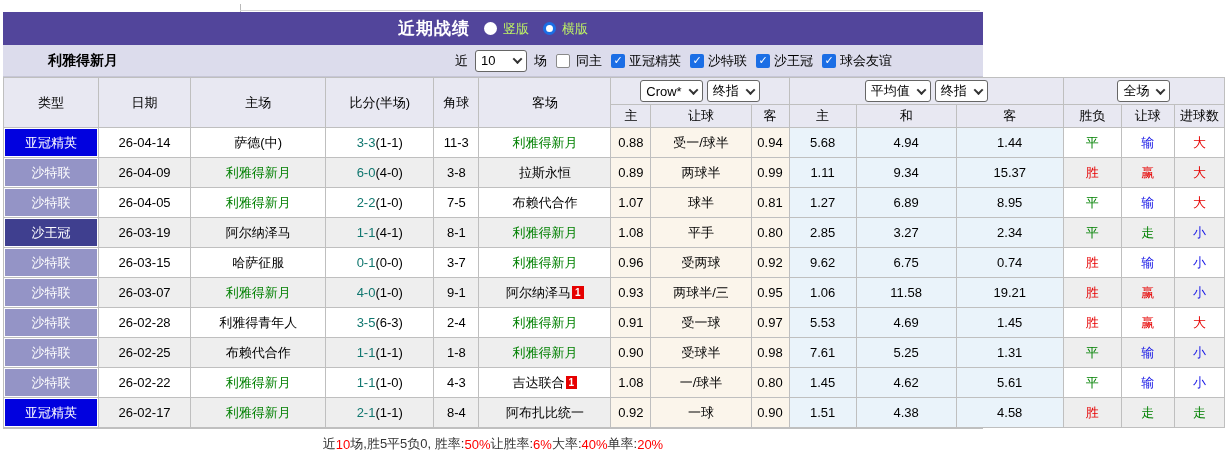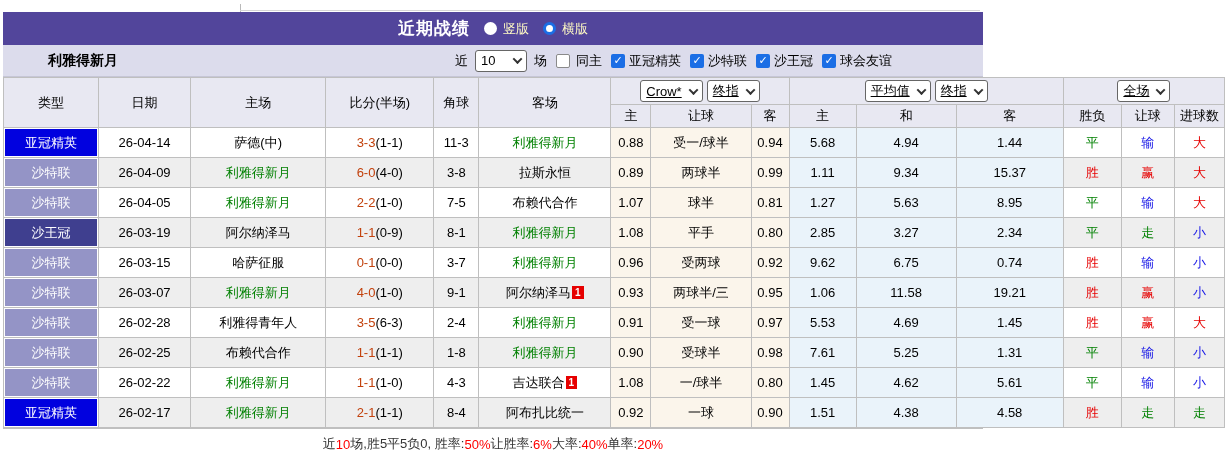--- a/index.html
+++ b/index.html
@@ -19,21 +19,21 @@
   
   .title-bar {
     height: 33px; background: #52459B; color: #fff;
     display: flex; align-items: center; justify-content: center; gap: 14px;
   }
   .title-bar .title { font-size: 17px; font-weight: bold; letter-spacing: 1px; }
   .radio-group { display: flex; align-items: center; gap: 6px; font-size: 13px; }
   .radio { width: 13px; height: 13px; border-radius: 50%; display: inline-block; }
   .radio-unsel { background: #fff; }
   .radio-sel { background: #fff; border: 3px solid #1B6EE5; position: relative; }
-  .radio-label { color: #fef9c3; }
+  .radio-label { color: #bef264; }
 
   
   .filter-bar {
     height: 32px; background: #DCDCEC; display: flex; align-items: center; position: relative;
     font-size: 13px; color: #000; border-bottom: 1px solid #c6c6d6;
   }
   .team-name { margin-left: 45px; font-size: 14px; font-weight: bold; }
   .filter-controls { position: absolute; left: 452px; display: flex; align-items: center; gap: 3px; }
   .checkbox {
     width: 14px; height: 14px; border-radius: 2px; display: inline-flex;
@@ -54,31 +54,31 @@
   }
   .filter-bar .sel { margin: 0 4px; min-width: 52px; }
 
   
   table { border-collapse: collapse; table-layout: fixed; width: 1222px; }
   th, td { border: 1px solid #BFBFBF; text-align: center; font-size: 13px; font-weight: normal; padding: 0; overflow: hidden; white-space: nowrap; }
   thead tr.sel-row { height: 27px; }
   thead tr.lbl-row { height: 23px; }
   thead th { background: #E8E8F2; color: #000; }
   thead .sel-cell { padding: 2px 0; }
-  thead .sel-wrap { display: flex; align-items: center; justify-content: center; gap: 4px; text-decoration: underline; }
+  thead .sel-wrap { display: flex; align-items: center; justify-content: center; gap: 4px; }
   tbody tr { height: 30px; }
   tbody tr:nth-child(even) td { background: #EEEEEE; }
   td.crow-bg { background: #FBF5EB !important; }
   td.avg-bg { background: #EAF3FA !important; }
   td.type-cell { color: #fff; box-shadow: inset 0 0 0 1px #fff; }
   .badge-acl { background: #0101DF !important; }
   .badge-saudi { background: #9494C6 !important; }
   .badge-kings { background: #3F3F8F !important; }
   .self-team { color: #008000; }
-  .score { color: #c2410c; }
+  .score { color: #0f766e; }
   .red-card {
     display: inline-block; background: #E60000; color: #fff; font-size: 10px;
     line-height: 13px; padding: 0 3px; margin-left: 1px; vertical-align: 1px; font-weight: bold;
   }
   .c-red { color: #E60000; }
   .c-green { color: #008000; }
   .c-blue { color: #1414E6; }
 
   
   .footer {
@@ -243,31 +243,31 @@
         <td class="type-cell badge-saudi">沙特联</td>
         <td>26-04-05</td>
         <td class="self-team">利雅得新月</td>
         <td><span class="score">2-2</span><span>(1-0)</span></td>
         <td>7-5</td>
         <td>布赖代合作</td>
         <td class="crow-bg">1.07</td>
         <td class="crow-bg">球半</td>
         <td class="crow-bg">0.81</td>
         <td class="avg-bg">1.27</td>
-        <td class="avg-bg">5.63</td>
+        <td class="avg-bg">6.89</td>
         <td class="avg-bg">8.95</td>
         <td class="c-green">平</td>
         <td class="c-blue">输</td>
         <td class="c-red">大</td>
       </tr>
           <tr>
         <td class="type-cell badge-kings">沙王冠</td>
         <td>26-03-19</td>
         <td>阿尔纳泽马</td>
-        <td><span class="score">1-1</span><span>(0-9)</span></td>
+        <td><span class="score">1-1</span><span>(4-1)</span></td>
         <td>8-1</td>
         <td class="self-team">利雅得新月</td>
         <td class="crow-bg">1.08</td>
         <td class="crow-bg">平手</td>
         <td class="crow-bg">0.80</td>
         <td class="avg-bg">2.85</td>
         <td class="avg-bg">3.27</td>
         <td class="avg-bg">2.34</td>
         <td class="c-green">平</td>
         <td class="c-green">走</td>

